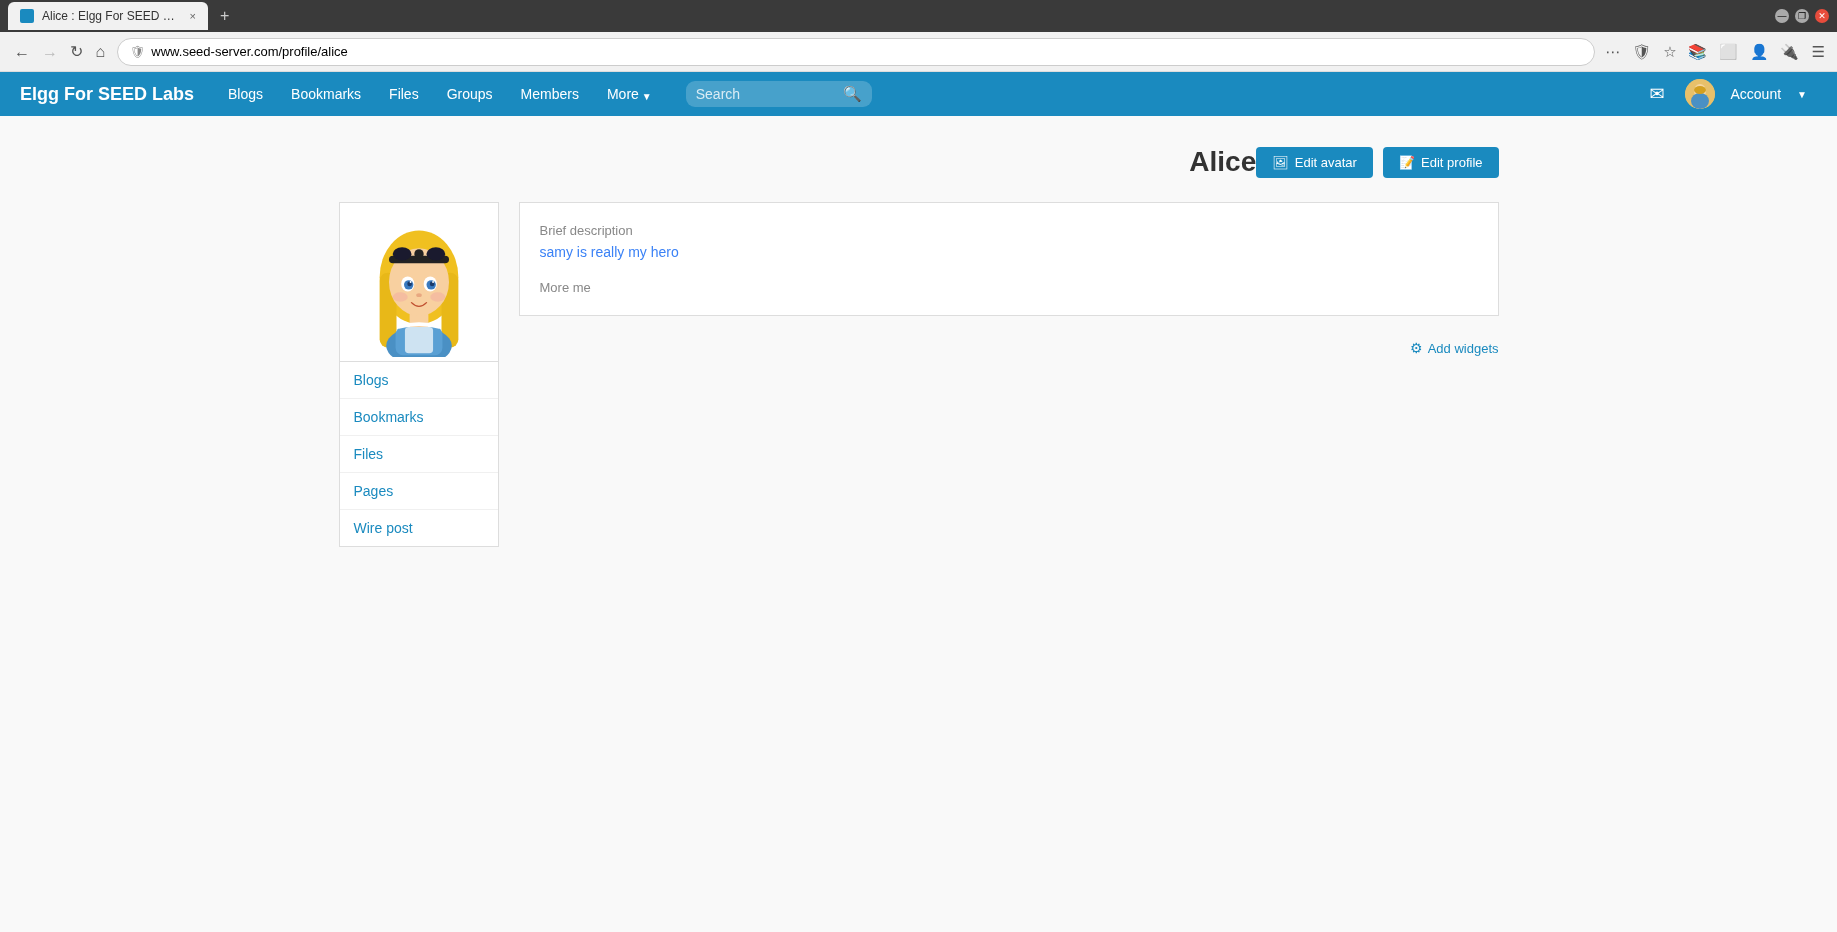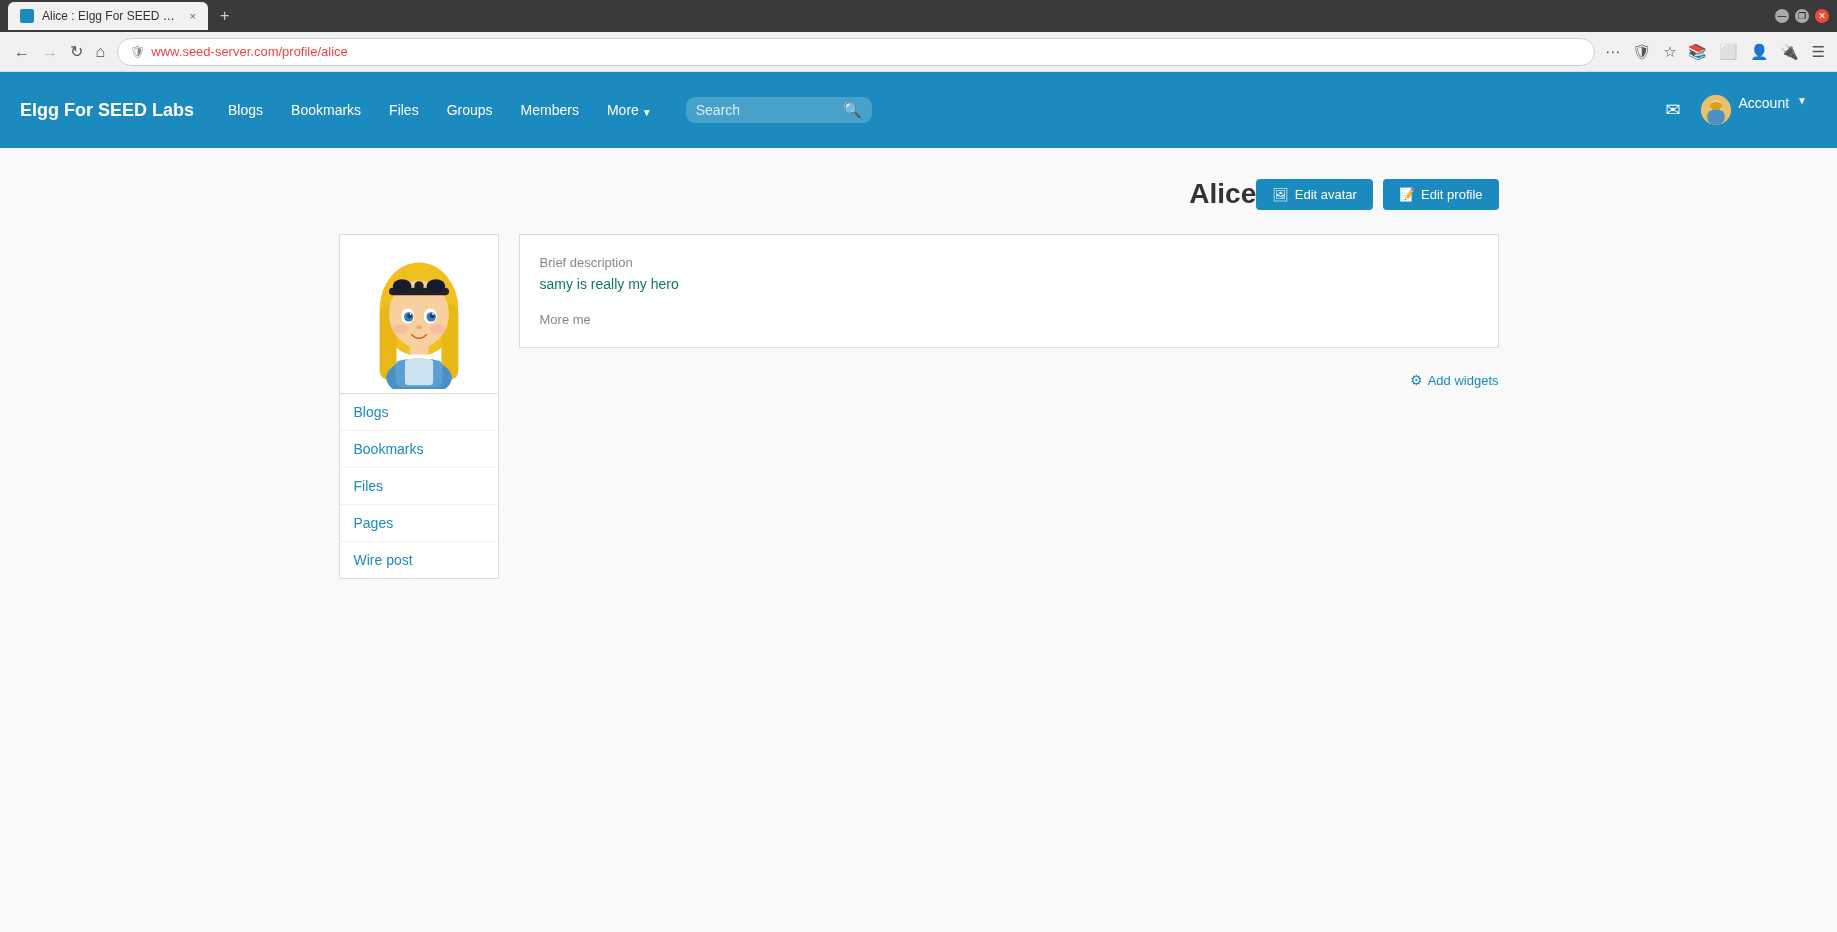--- a/index.html
+++ b/index.html
@@ -107,39 +107,39 @@
       display: flex;
       align-items: center;
       gap: 6px;
     }
     .url-shield {
       color: #888;
       font-size: 12px;
     }
     .url-text {
       font-size: 13px;
-      color: #ef4444;
+      color: #000000;
     }
     .url-text strong { font-weight: normal; }
     .browser-menu-icons {
       display: flex;
       gap: 8px;
       align-items: center;
       color: #555;
     }
     .browser-menu-icons span {
       cursor: pointer;
       font-size: 15px;
       padding: 2px;
     }
 
     
     .navbar {
       background: #1a8abf;
-      height: 76px;
+      height: 44px;
       display: flex;
       align-items: center;
       padding: 0 20px;
       gap: 0;
     }
     .navbar-brand {
       color: white;
       font-size: 18px;
       font-weight: bold;
       margin-right: 20px;
@@ -188,21 +188,22 @@
     }
     .nav-spacer { flex: 1; }
     .nav-mail {
       color: white;
       font-size: 18px;
       cursor: pointer;
       padding: 0 10px;
     }
     .nav-account {
       display: flex;
-      gap: 8px;
+      align-items: center;
+      gap: 16px;
       color: white;
       cursor: pointer;
       padding: 4px 10px;
     }
     .nav-account-avatar {
       width: 30px;
       height: 30px;
       border-radius: 50%;
       background: #e8c06a;
       overflow: hidden;
@@ -311,21 +312,21 @@
       padding: 20px;
       margin-bottom: 16px;
     }
     .info-label {
       font-size: 13px;
       color: #888;
       margin-bottom: 6px;
     }
     .info-value {
       font-size: 14px;
-      color: #0f766e;
+      color: #3b82f6;
       margin-bottom: 20px;
     }
     .about-label {
       font-size: 13px;
       color: #888;
     }
 
     
     .add-widgets-row {
       display: flex;

